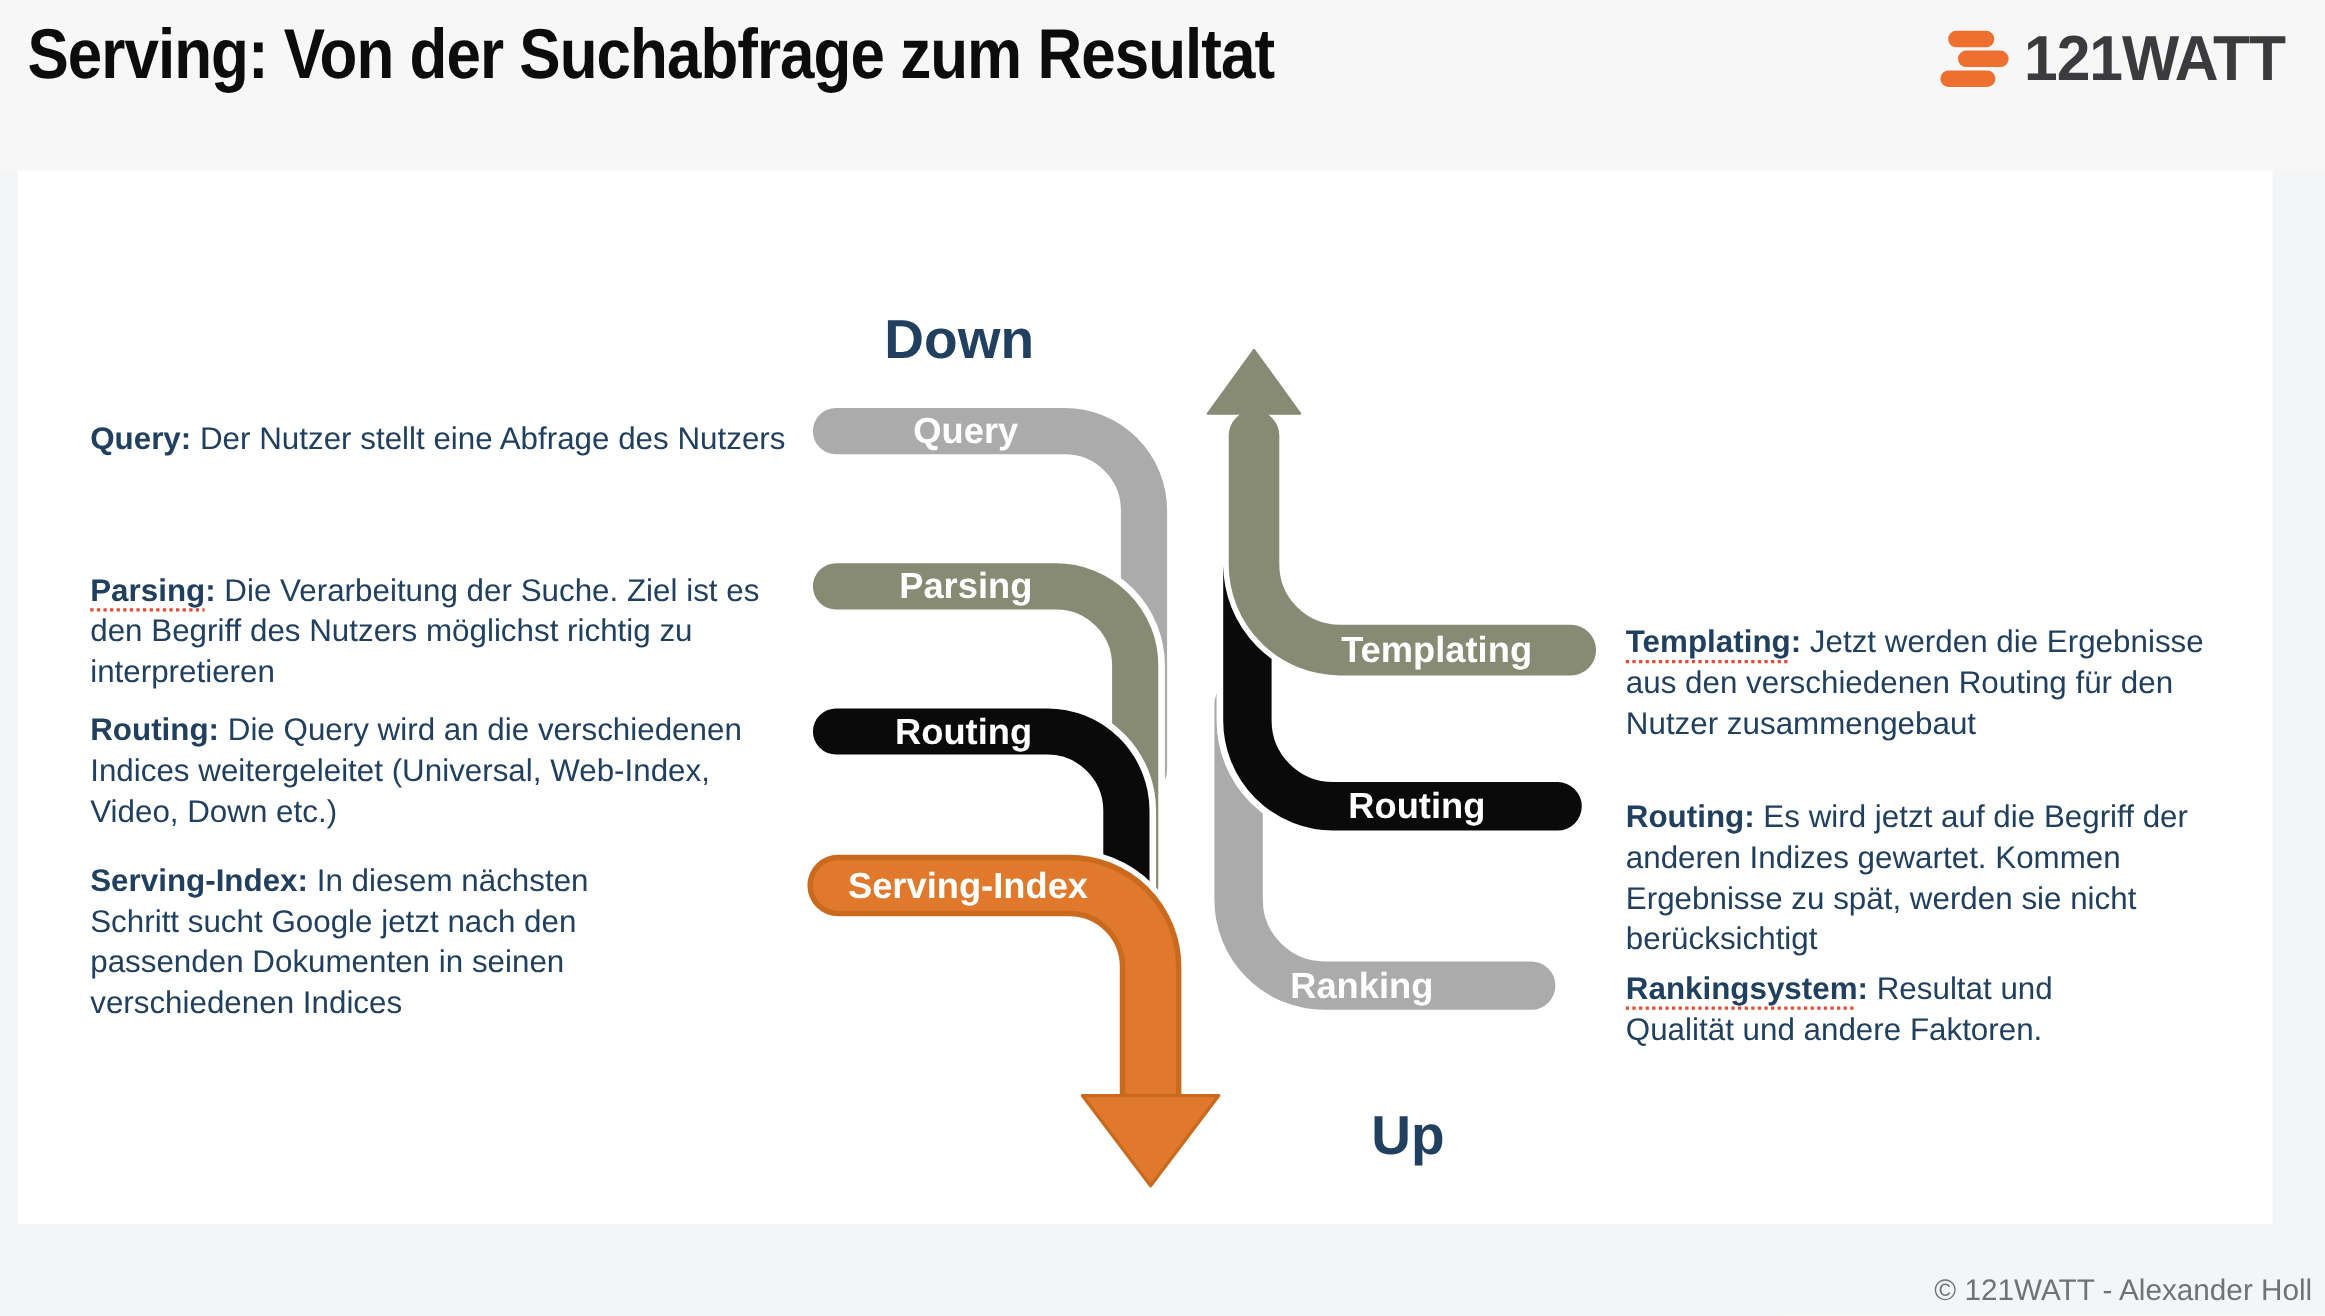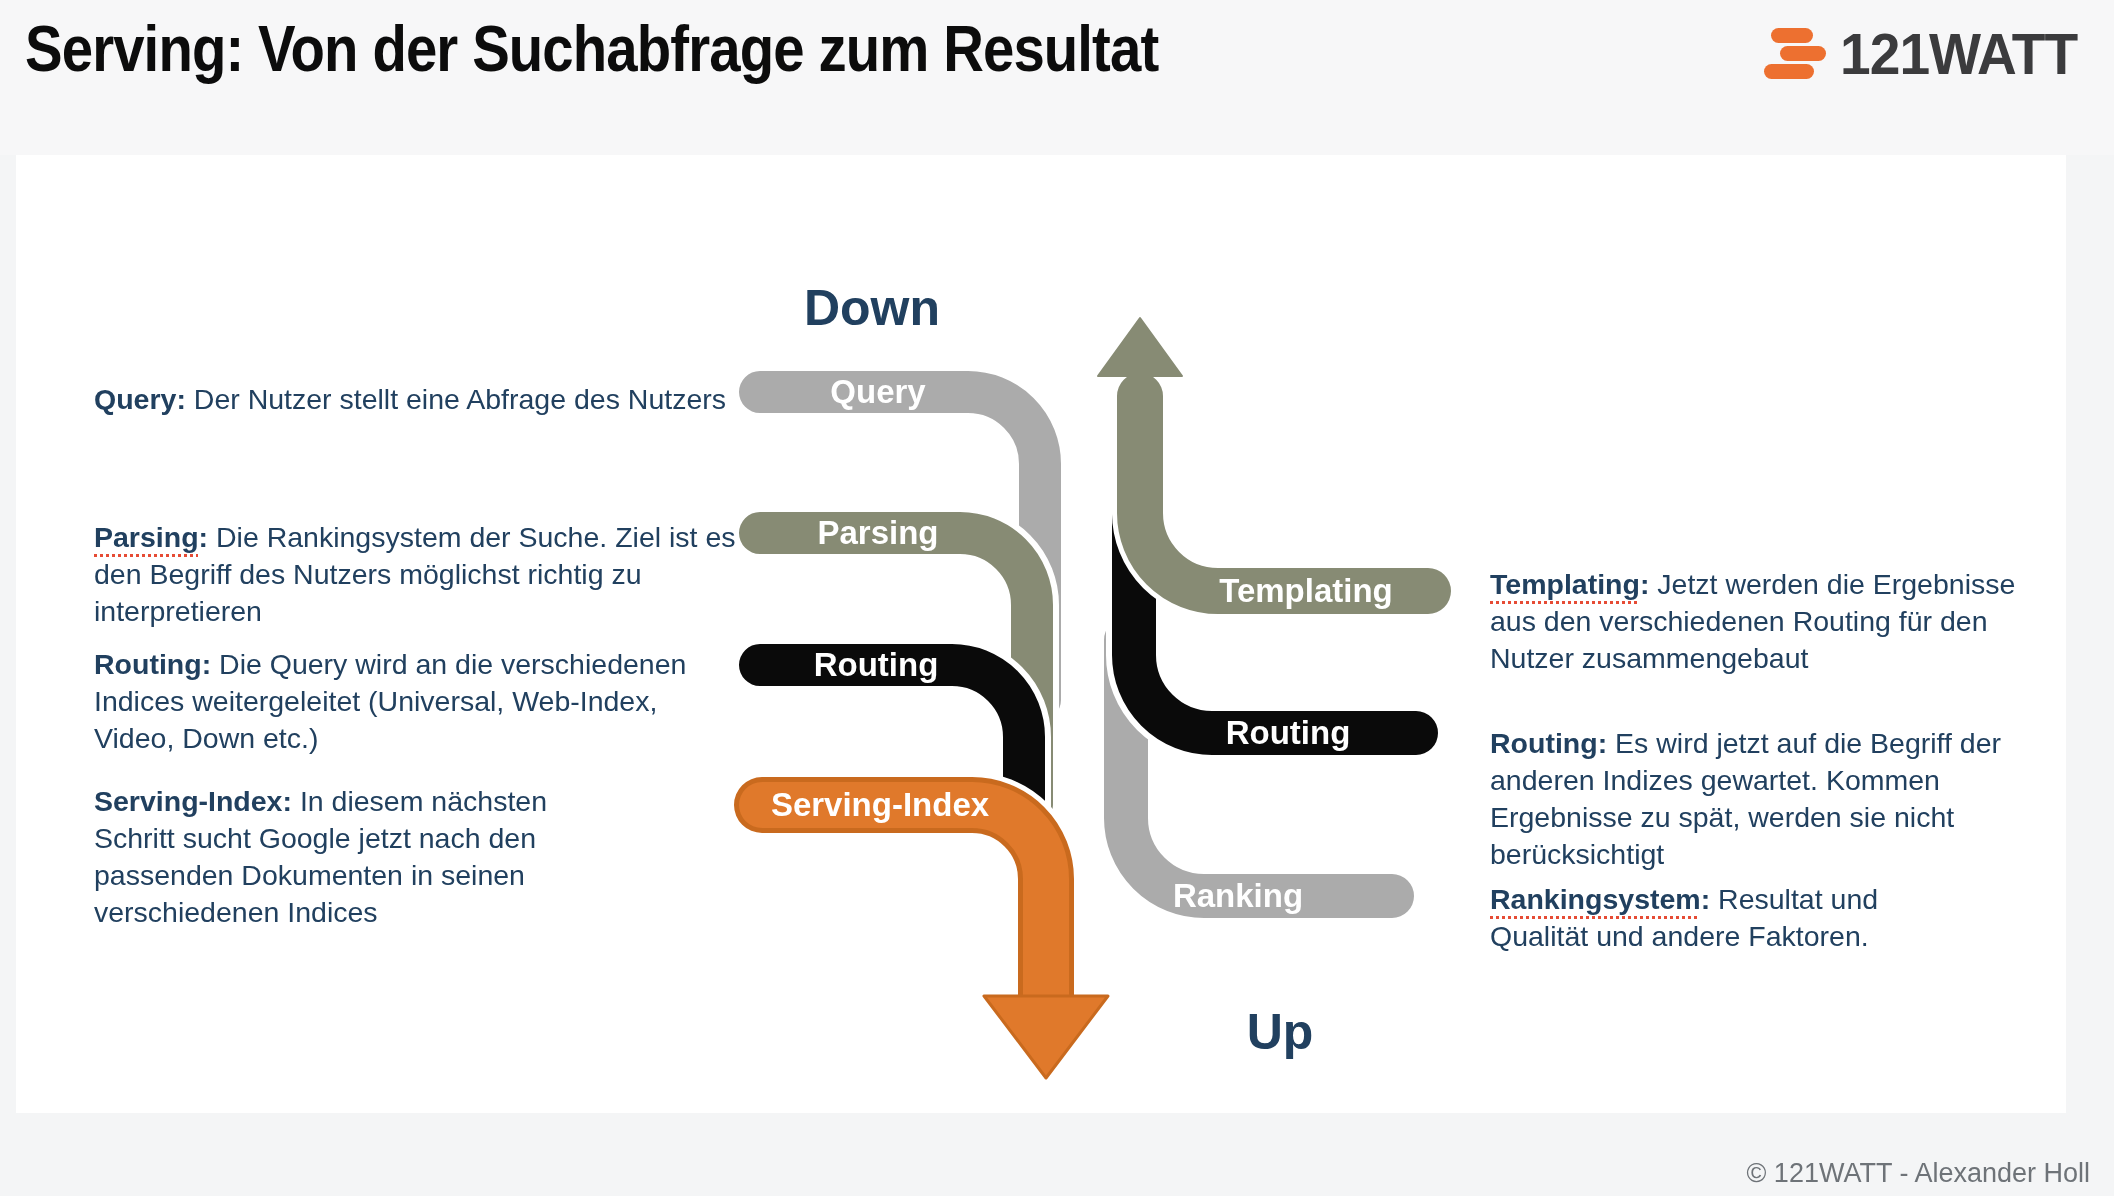--- a/index.html
+++ b/index.html
@@ -35,30 +35,30 @@
   .diagram-svg{position:absolute;left:0;top:0;width:2114px;height:1196px;}
   .flow-label{
     position:absolute;transform:translate(-50%,-50%);
     color:#ffffff;font-size:33px;font-weight:bold;white-space:nowrap;
   }
   .dir-label{
     position:absolute;transform:translate(-50%,-50%);
     color:#21405f;font-size:50px;font-weight:bold;white-space:nowrap;margin-top:20px;
   }
   .note{
-    position:absolute;color:#21405f;font-size:28.5px;line-height:37px;margin-left:12px;
+    position:absolute;color:#21405f;font-size:28.5px;line-height:37px;
   }
   .note .lead{font-weight:bold;}
   .misspell{
     text-decoration:underline;text-decoration-style:dotted;
     text-decoration-color:#e64b35;text-decoration-thickness:3px;
     text-underline-offset:7px;
   }
   .footer-text{
-    position:absolute;right:24px;top:1158px;
+    position:absolute;right:12px;top:1158px;
     font-size:27px;color:#6e7378;white-space:nowrap;
   }
 </style>
 </head>
 <body>
 
 <div class="header-band"></div>
 <div class="page-title">Serving: Von der Suchabfrage zum Resultat</div>
 
 <div class="logo">
@@ -107,21 +107,21 @@
 <div class="flow-label" style="left:876px;top:665px">Routing</div>
 <div class="flow-label" style="left:880px;top:805px">Serving-Index</div>
 <div class="flow-label" style="left:1306px;top:591px">Templating</div>
 <div class="flow-label" style="left:1288px;top:733px">Routing</div>
 <div class="flow-label" style="left:1238px;top:896px">Ranking</div>
 
 <div class="note" style="left:82px;top:381px;width:640px">
   <span class="lead"><span>Query</span><span>:</span></span><span> Der Nutzer stellt eine Abfrage des Nutzers</span>
 </div>
 <div class="note" style="left:82px;top:519px;width:660px">
-  <span class="lead"><span class="misspell">Parsing</span><span>:</span></span><span> Die Rankingsystem der Suche. Ziel ist es den Begriff des Nutzers möglichst richtig zu interpretieren</span>
+  <span class="lead"><span class="misspell">Parsing</span><span>:</span></span><span> Die Verarbeitung der Suche. Ziel ist es den Begriff des Nutzers möglichst richtig zu interpretieren</span>
 </div>
 <div class="note" style="left:82px;top:646px;width:640px">
   <span class="lead"><span>Routing</span><span>:</span></span><span> Die Query wird an die verschiedenen Indices weitergeleitet (Universal, Web-Index, Video, Down etc.)</span>
 </div>
 <div class="note" style="left:82px;top:783px;width:480px">
   <span class="lead"><span>Serving-Index</span><span>:</span></span><span> In diesem nächsten Schritt sucht Google jetzt nach den passenden Dokumenten in seinen verschiedenen Indices</span>
 </div>
 
 <div class="note" style="left:1478px;top:566px;width:570px">
   <span class="lead"><span class="misspell">Templating</span><span>:</span></span><span> Jetzt werden die Ergebnisse aus den verschiedenen Routing für den Nutzer zusammengebaut</span>

